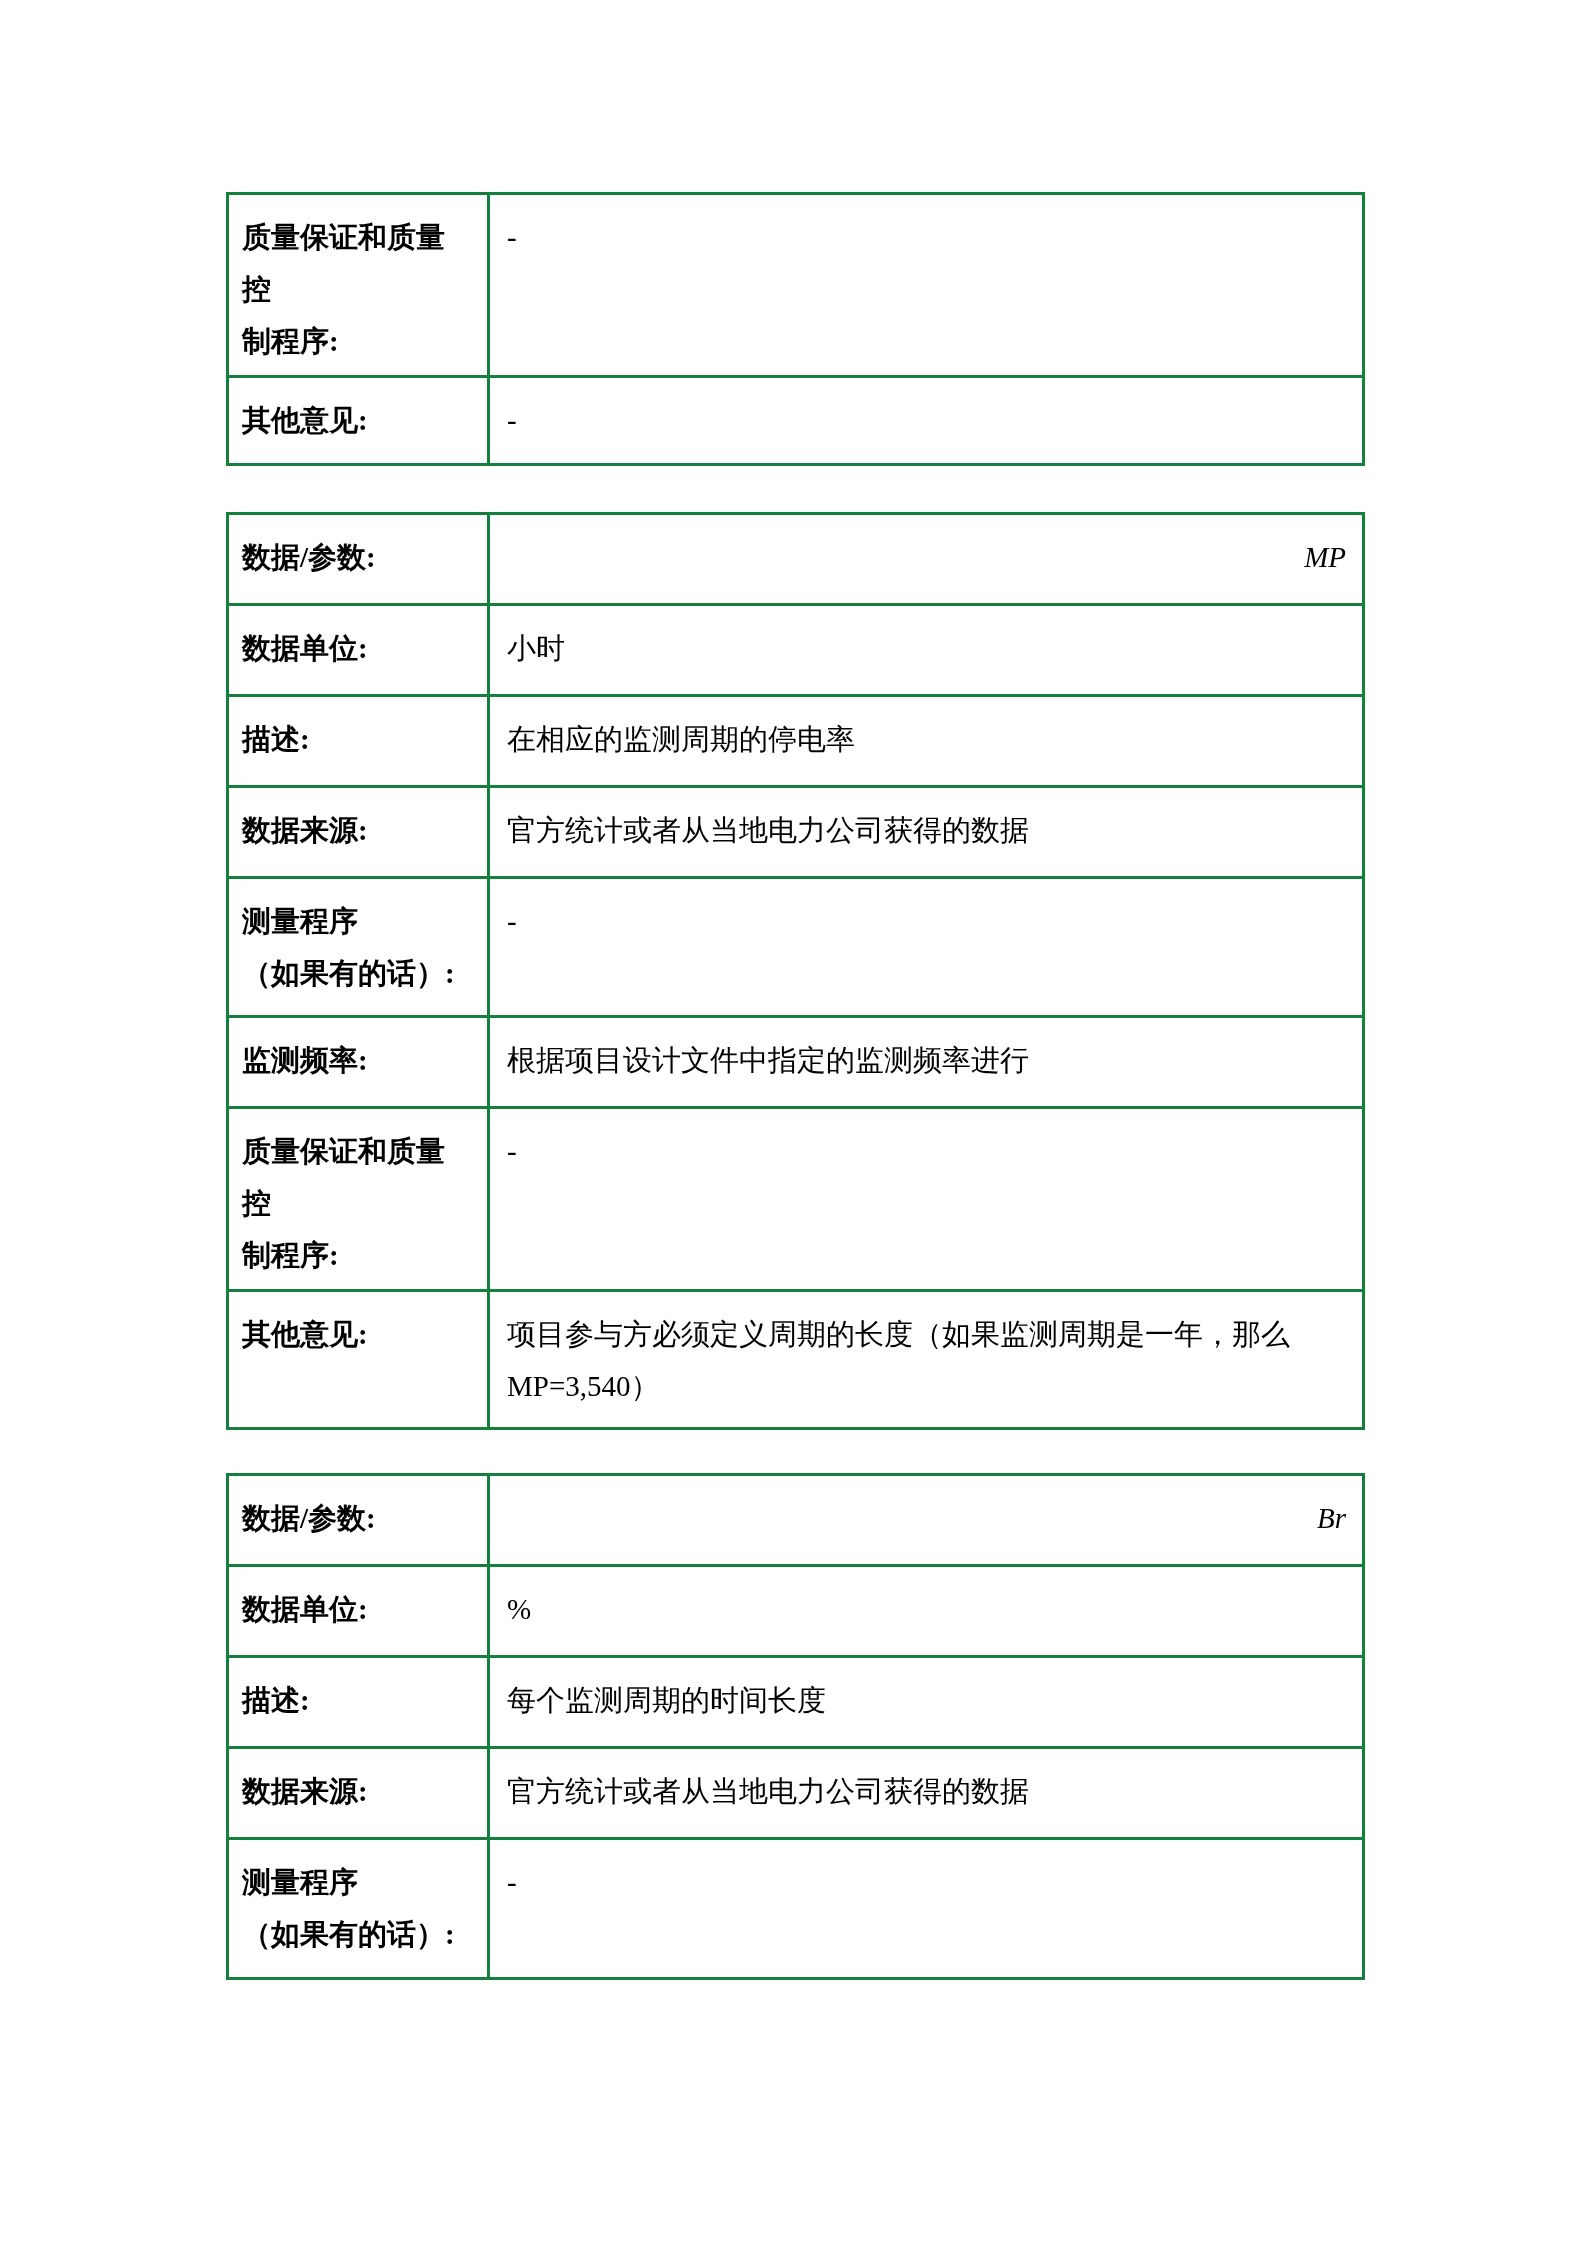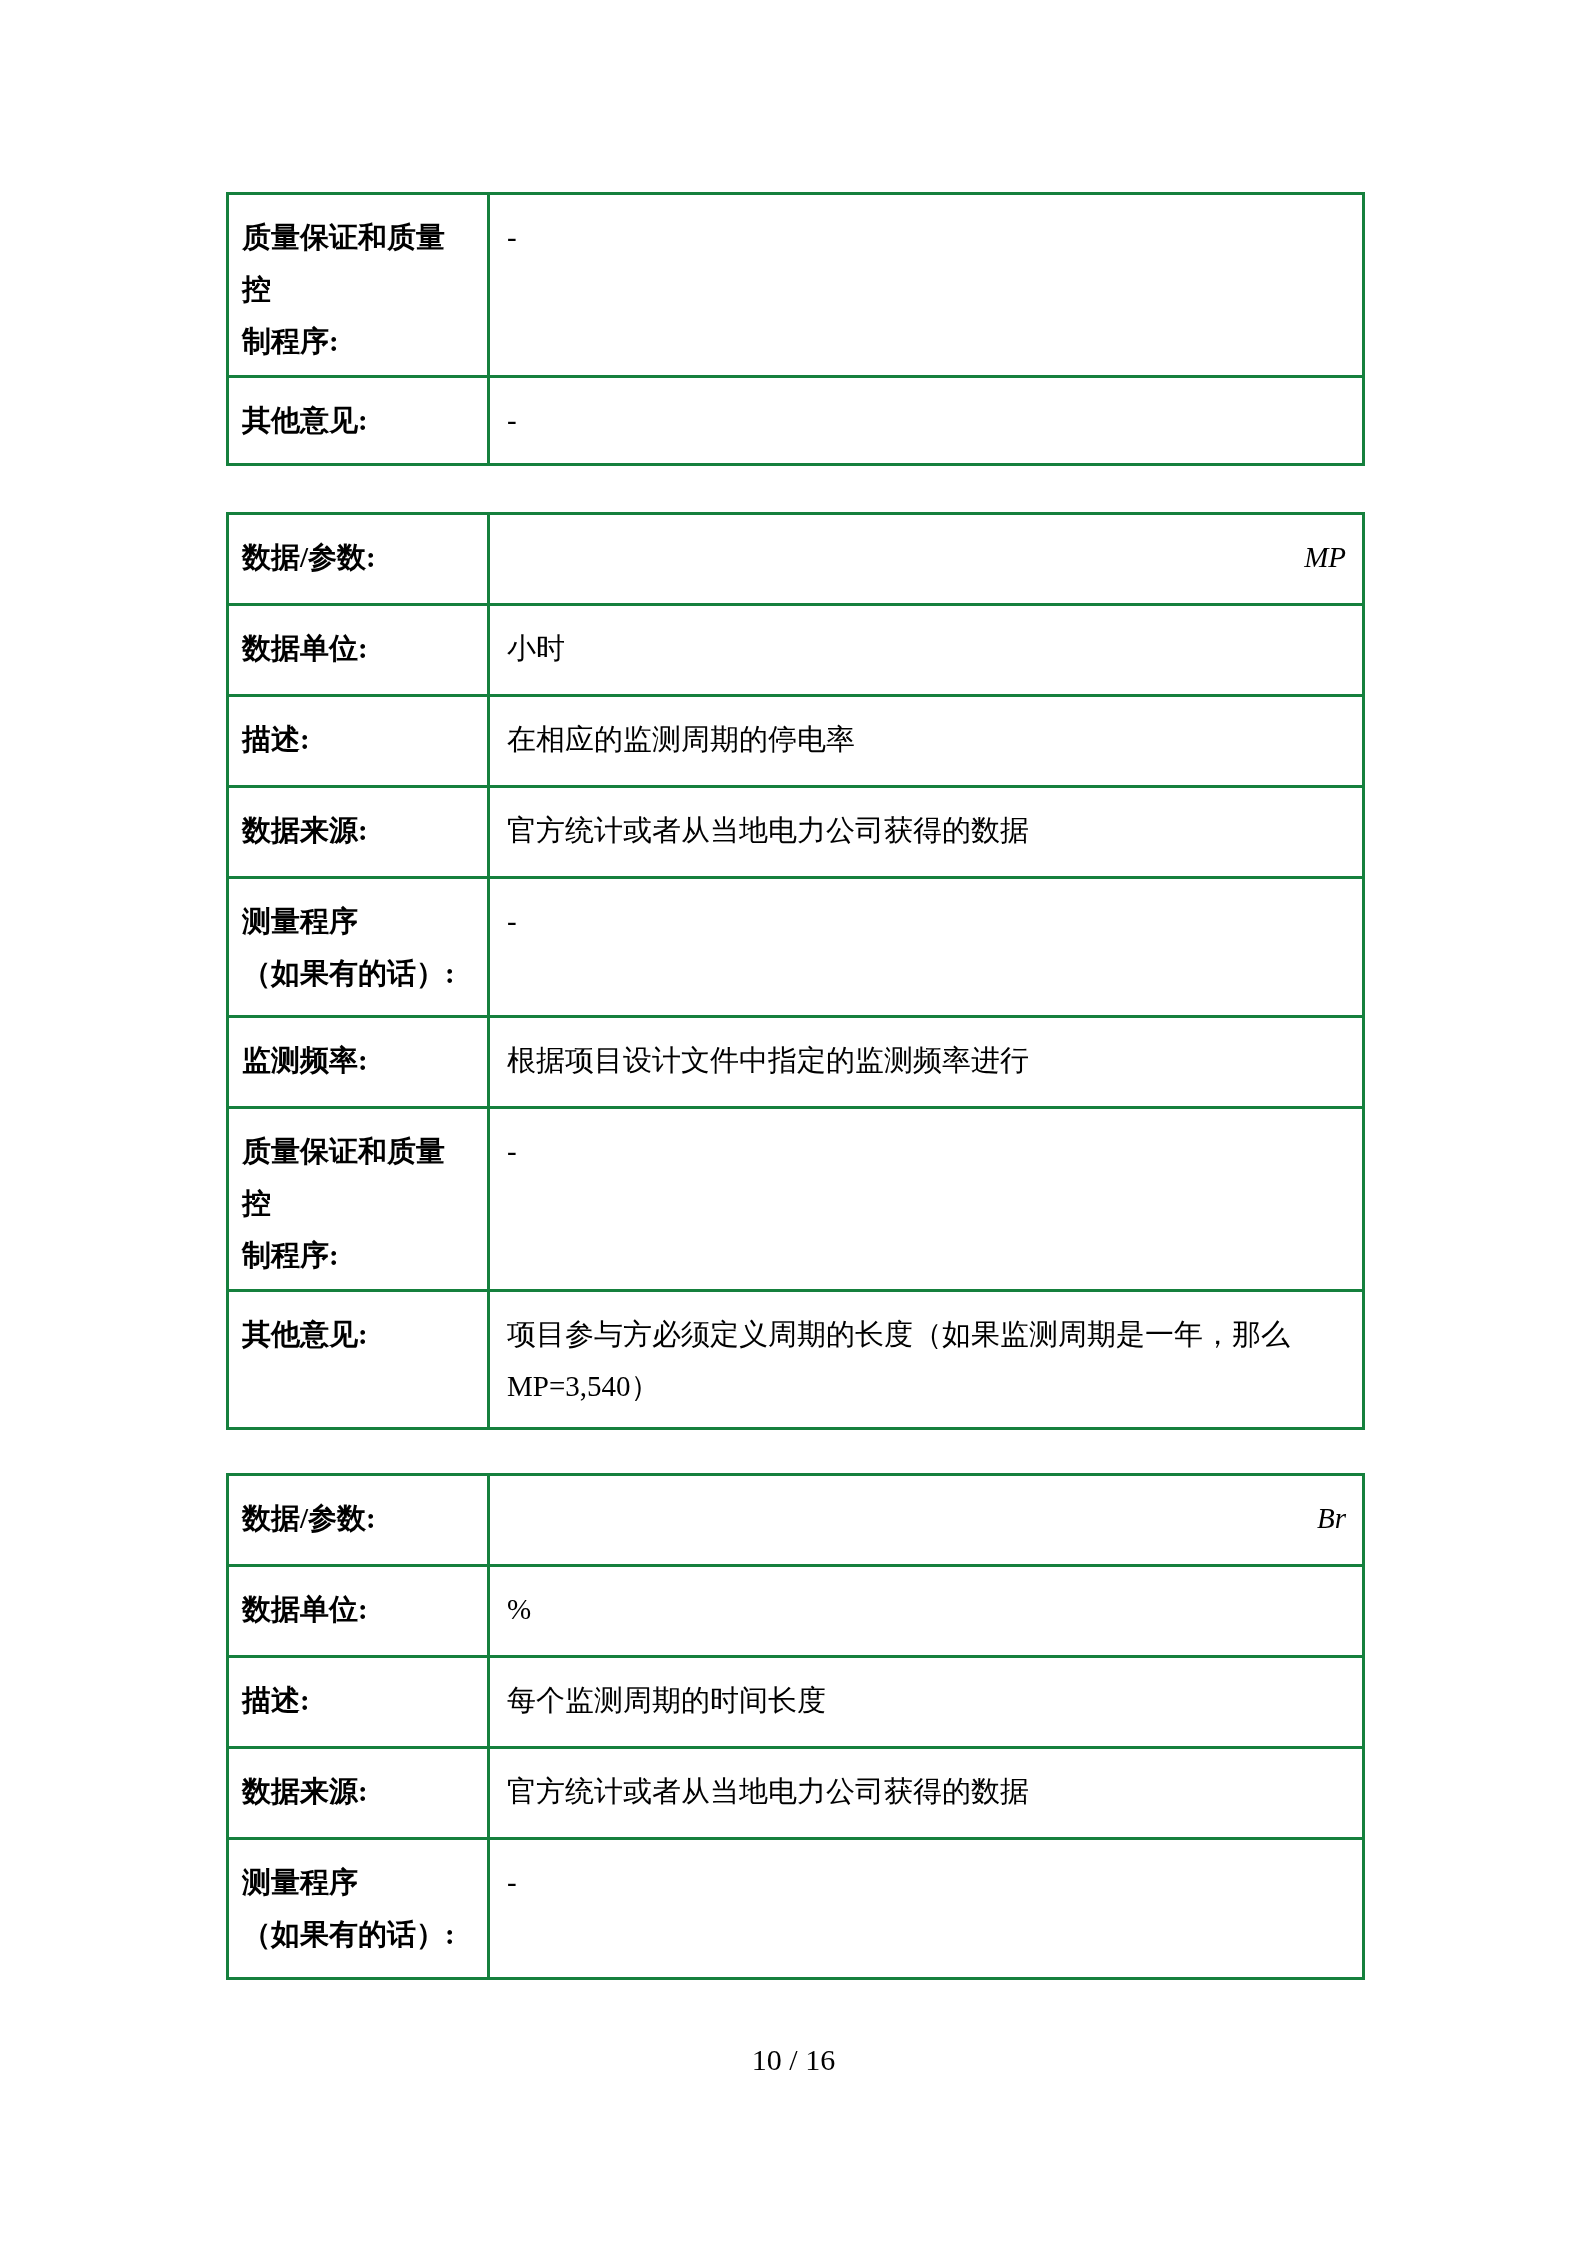--- a/index.html
+++ b/index.html
@@ -148,15 +148,14 @@
       <td class="val">官方统计或者从当地电力公司获得的数据</td>
     </tr>
     <tr class="h140">
       <td class="lbl">测量程序
 （如果有的话）:</td>
       <td class="val">-</td>
     </tr>
   </tbody>
     </table>
 
-  <div class="footer">10 / 16</div>
 
 </div>
 
 </body></html>

